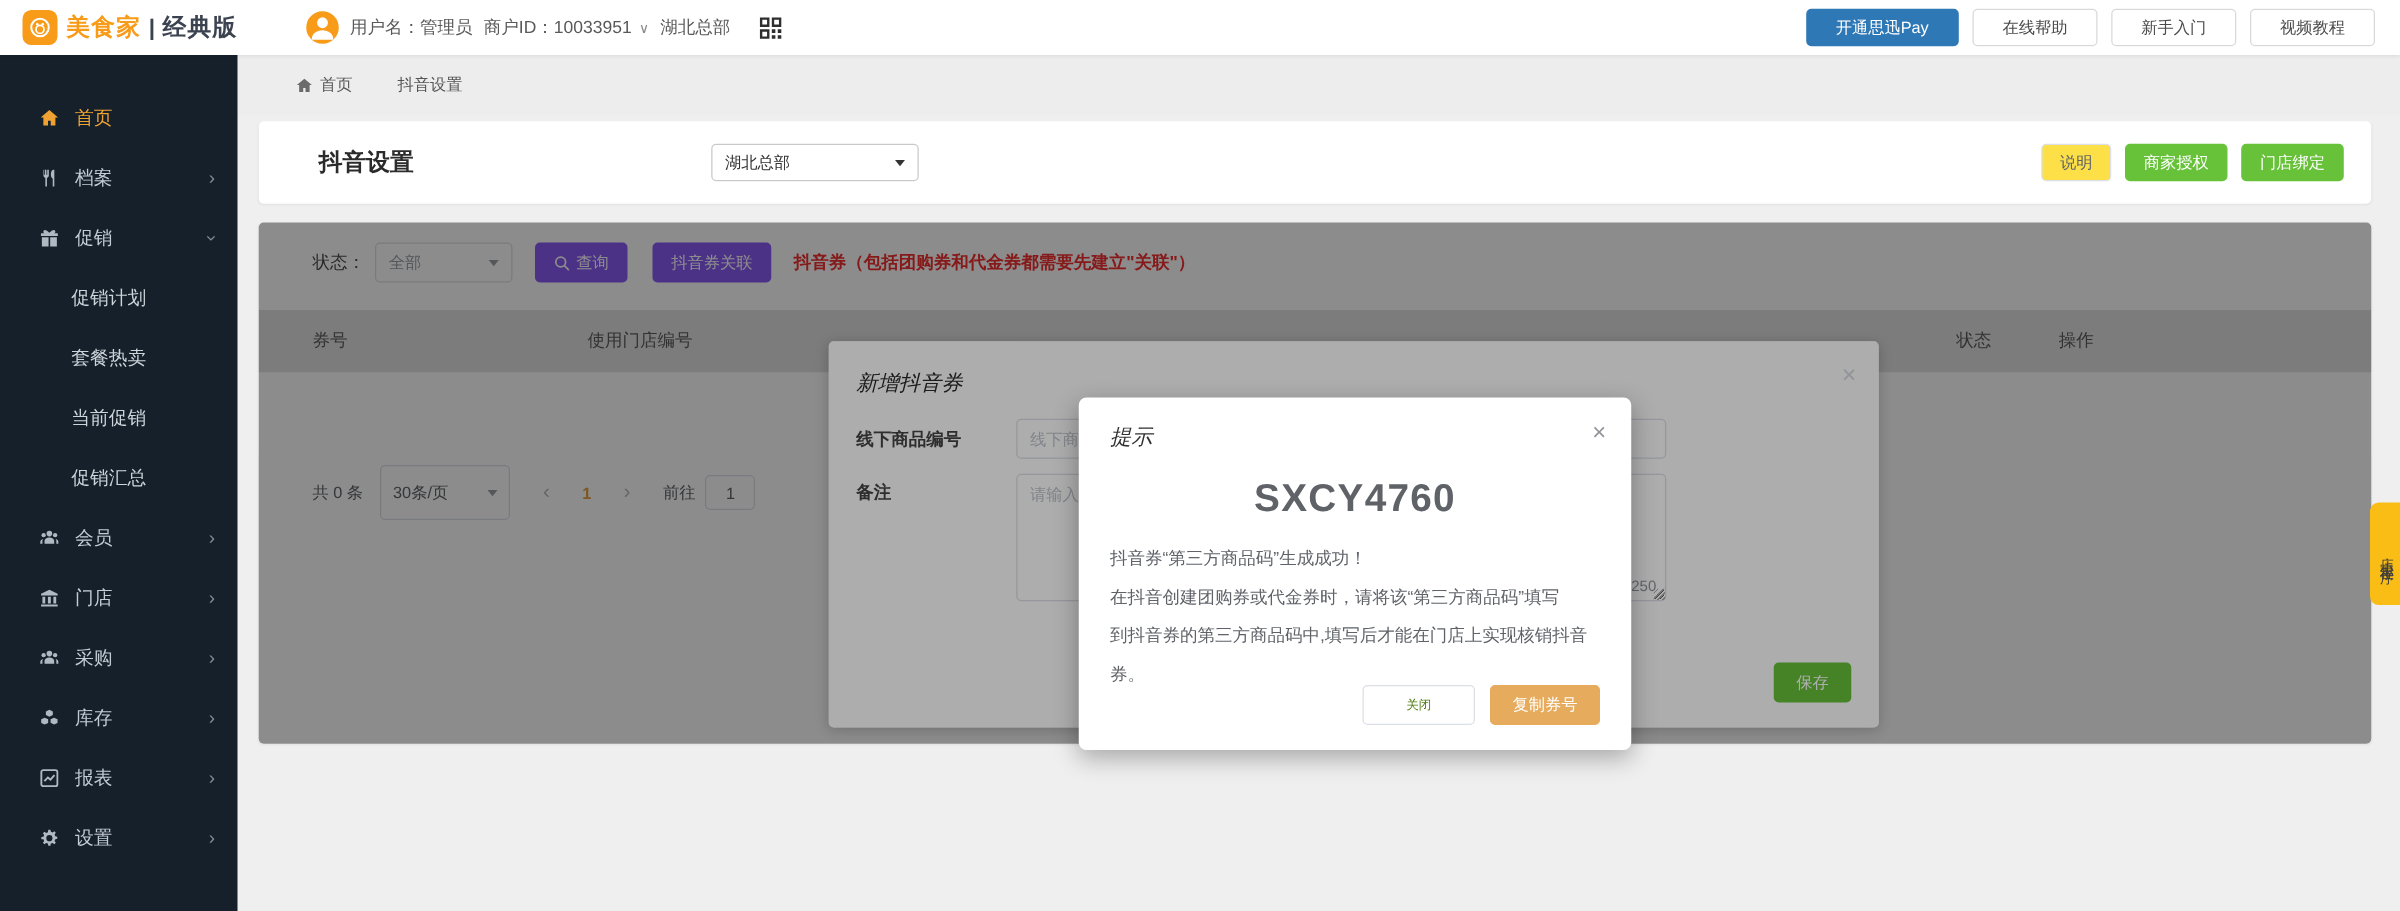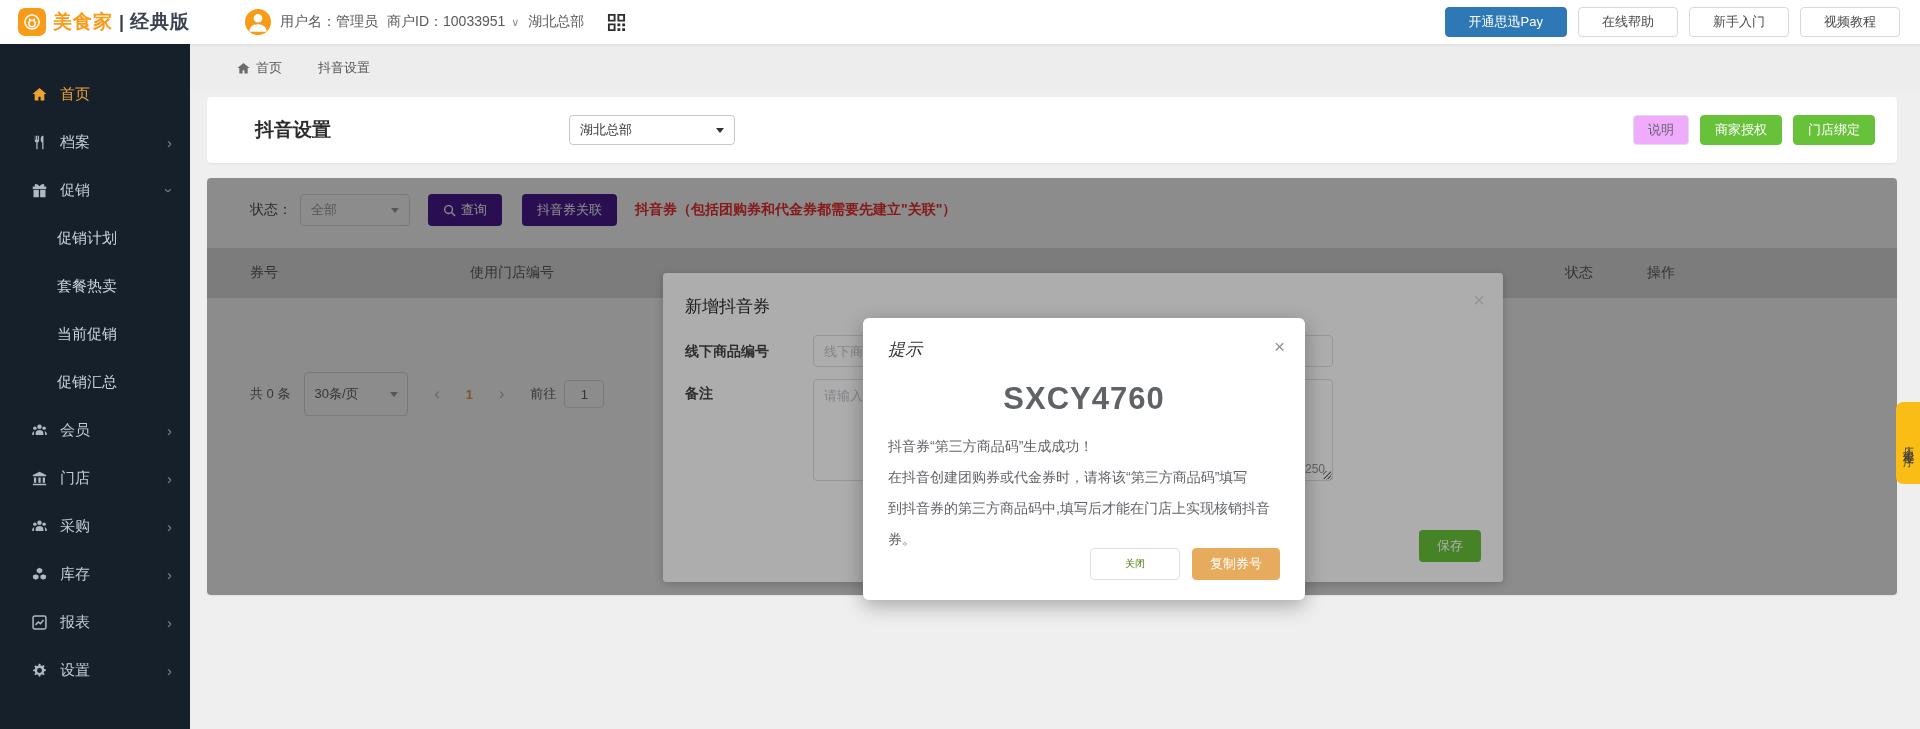--- a/index.html
+++ b/index.html
@@ -44,30 +44,30 @@
   
   .card { position:absolute; background:#fff; border-radius:4px; box-shadow:0 1px 2px rgba(0,0,0,.06); }
   .head-card { left:207px; top:97px; width:1690px; height:66px; display:flex; align-items:center;
                padding:0 22px 0 48px; }
   .page-title { font-size:19px; color:#2b2b2b; }
   .branch-select { margin-left:238px; width:166px; height:30px; border:1px solid #c9c9c9; border-radius:4px;
                    display:flex; align-items:center; padding:0 10px; font-size:13px; color:#333; cursor:pointer; }
   .branch-select .sel-caret { margin-left:auto; }
   .head-actions { margin-left:auto; display:flex; gap:11px; }
   .hbtn { height:30px; padding:0 14px; border-radius:4px; font-size:13px; display:flex; align-items:center; cursor:pointer;
-          border:1px solid #dcdfe6; background:#f0abfc; color:#5f6368; }
+          border:1px solid #dcdfe6; background:#fde047; color:#5f6368; }
   .hbtn.green { background:#67c23a; border-color:#67c23a; color:#fff; }
 
   .table-card { left:207px; top:178px; width:1690px; height:417px; }
   .filter-row { position:absolute; left:43px; top:16px; display:flex; align-items:center; }
   .flabel { font-size:14px; color:#4f4f4f; }
   .fselect { margin-left:8px; width:110px; height:32px; border:1px solid #dcdfe6; border-radius:4px;
              display:flex; align-items:center; padding:0 10px; font-size:13px; color:#9aa0a6; cursor:pointer; }
   .fselect .sel-caret { margin-left:auto; }
-  .gbtn { height:32px; padding:0 15px; border-radius:4px; background:#4c1d95; color:#fff; font-size:13px;
+  .gbtn { height:32px; padding:0 15px; border-radius:4px; background:#8b5cf6; color:#fff; font-size:13px;
           display:flex; align-items:center; gap:5px; cursor:pointer; border:none;font-family:Liberation Serif, serif; }
   .gbtn.q { margin-left:18px; }
   .gbtn.rel { margin-left:20px; }
   .warn-text { margin-left:18px; font-size:14px; font-weight:bold; color:#f43030; }
 
   .thead { position:absolute; left:0; top:70px; width:1690px; height:50px; background:#e2e2e2;
            display:flex; align-items:center; font-size:14px; color:#5c5c5c; }
   .th { position:absolute; }
   .tbody-empty { position:absolute; left:0; top:120px; width:1690px; height:66px; background:#fff; }
 
@@ -83,21 +83,21 @@
 
   .sel-caret { width:0; height:0; border-left:4px solid transparent; border-right:4px solid transparent;
                border-top:5px solid #9aa0a6; }
   .branch-select .sel-caret { border-top-color:#333; }
 
   
   .mask1 { position:absolute; inset:0; background:rgba(0,0,0,.45); z-index:10; border-radius:4px; }
   .modal1 { position:absolute; left:663px; top:273px; width:840px; height:309px; background:#fff; border-radius:4px;
             box-shadow:0 2px 10px rgba(0,0,0,.2); z-index:20; }
   .mask2 { position:absolute; inset:0; background:rgba(0,0,0,.32); z-index:5; border-radius:4px; }
-  .m1-title { position:absolute; left:22px; top:22px; font-size:17px; color:#2b2b2b; }
+  .m1-title { position:absolute; left:22px; top:22px; font-size:17px; color:#2b2b2b;font-style:italic; }
   .m1-close { position:absolute; right:18px; top:16px; font-size:20px; color:#909399; cursor:pointer; z-index:6; }
   .m1-row-label { position:absolute; left:22px; font-size:14px; font-weight:bold; color:#444; }
   .m1-input { position:absolute; left:150px; top:62px; width:520px; height:32px; border:1px solid #dcdfe6; border-radius:4px;
               padding:0 10px; font-size:13px; background:#fff; color:#333; }
   .m1-textarea { position:absolute; left:150px; top:106px; width:520px; height:102px; border:1px solid #dcdfe6; border-radius:4px;
                  padding:7px 10px; font-size:13px; color:#333; background:#fff; }
   .m1-textarea::placeholder, .m1-input::placeholder { color:#bfc4cc; }
   .ta-counter { position:absolute; left:150px; top:106px; width:520px; height:102px; pointer-events:none; }
   .ta-counter span { position:absolute; right:8px; bottom:5px; font-size:12px; color:#909399; }
   .ta-resize { position:absolute; left:660px; top:198px; width:9px; height:9px;

